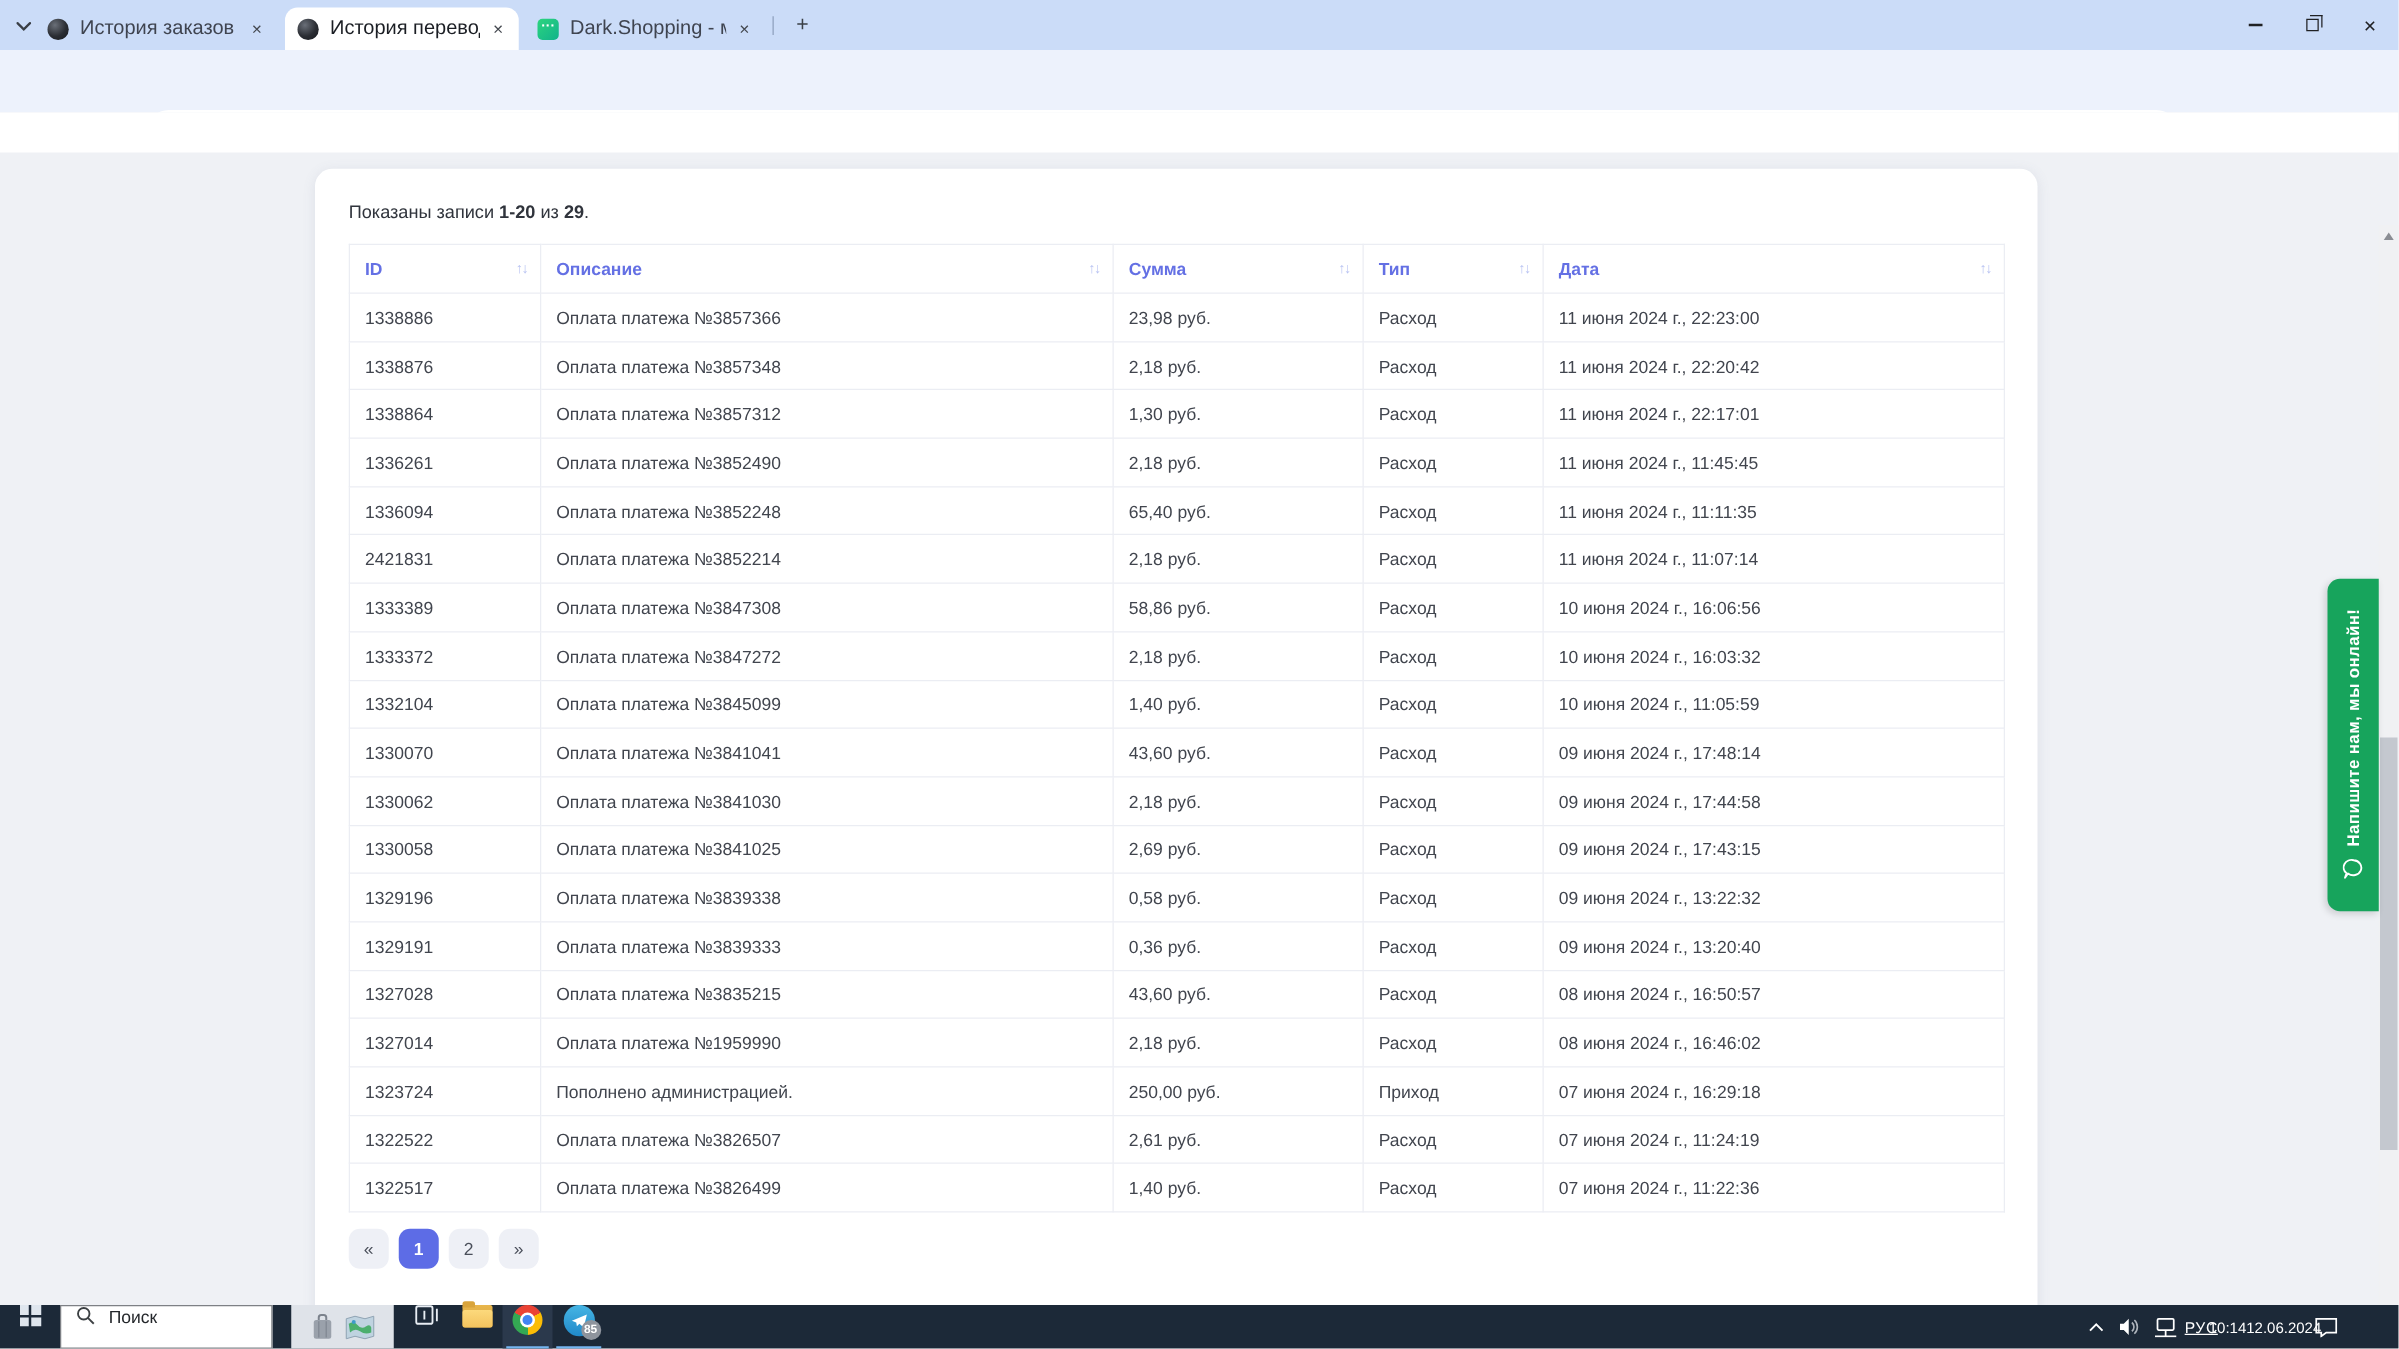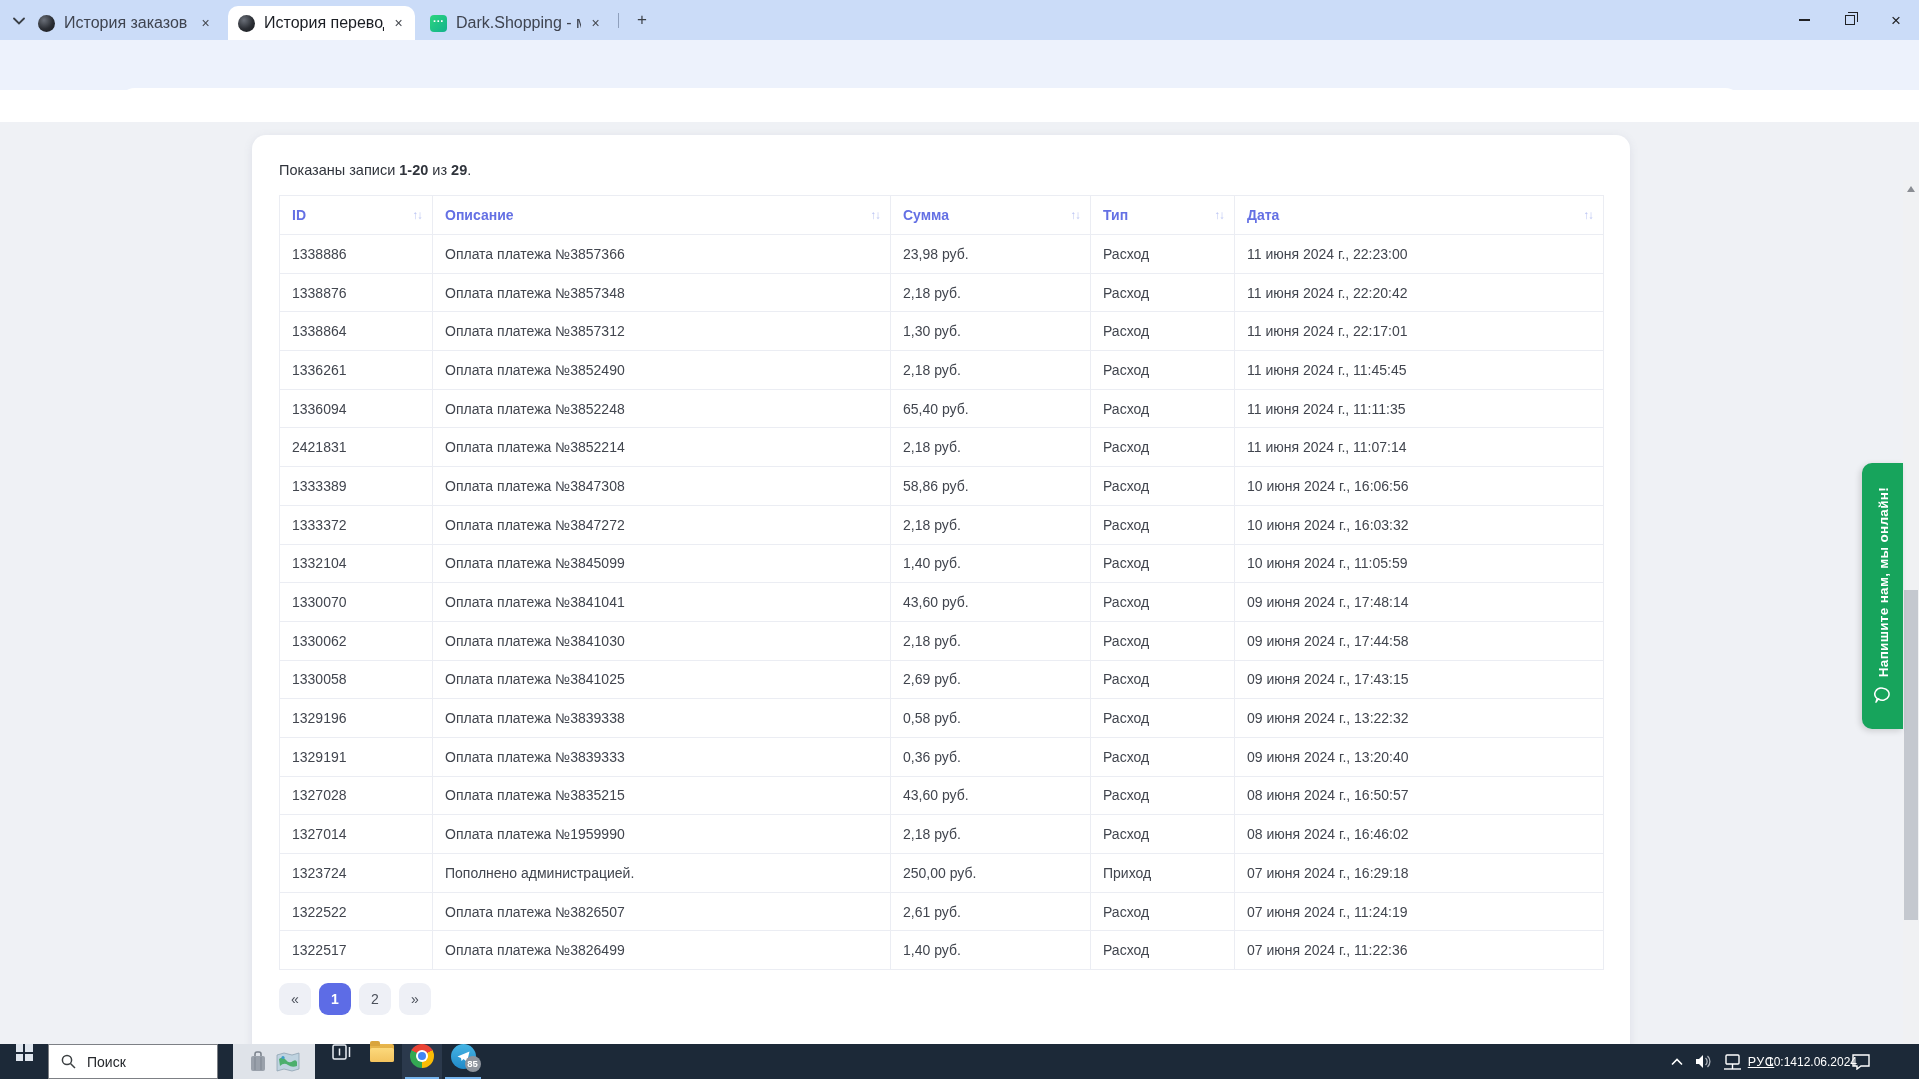--- a/index.html
+++ b/index.html
@@ -70,21 +70,21 @@
   .sb-arrow { position:absolute; left:4px; width:0; height:0; border-left:4px solid transparent; border-right:4px solid transparent; }
   .sb-up { top:6px; border-bottom:6px solid #8a8d93; }
   .sb-thumb { position:absolute; left:1px; top:410px; width:14px; height:330px; background:#c4c8cf; }
 
   
   .taskbar { position:absolute; left:0; top:1044px; width:1919px; height:35px; background:#1c2938; z-index:10; display:block; }
   .tb-btn { position:absolute; top:0; height:35px; display:flex; align-items:flex-start; justify-content:center; }
   .start-btn { left:0; width:48px; }
   .winlogo { width:17px; height:17px; display:grid; grid-template-columns:1fr 1fr; grid-template-rows:1fr 1fr; gap:2px; }
   .winlogo div { background:#dfe6ee; }
-  .tb-search { position:absolute; left:48px; top:0; width:170px; height:35px; background:#fff; border:1px solid #7d8085; display:flex; align-items:center; gap:11px; padding:0 12px; font-size:14px; color:#24272b; }
+  .tb-search { position:absolute; left:48px; top:0; width:170px; height:35px; background:#fff; border:1px solid #7d8085; display:flex; gap:11px; padding:0 12px; font-size:14px; color:#24272b; }
   .light-panel { position:absolute; left:233px; top:0; width:82px; height:35px; background:#dfe3e9; display:flex; align-items:center; justify-content:center; gap:9px; }
   .tv-btn { left:322px; width:40px; }
   .folder-btn { left:362px; width:40px; }
   .chrome-btn { left:402px; width:40px; background:#2b394c; }
   .tg-btn { left:442px; width:42px; }
   .app-underline { position:absolute; bottom:0; left:3px; right:3px; height:2.5px; background:#76b5ef; }
   .chrome-ic { width:24px; height:24px; border-radius:50%; background:conic-gradient(from -60deg, #ea4335 0deg 120deg, #fbbc05 120deg 240deg, #34a853 240deg 360deg); position:relative; }
   .chrome-ic::before { content:""; position:absolute; inset:6px; background:#fff; border-radius:50%; }
   .chrome-ic::after { content:""; position:absolute; inset:8px; background:#4285f4; border-radius:50%; }
   .tg-ic { width:25px; height:25px; border-radius:50%; background:linear-gradient(#46b5e4,#2089c9); position:relative; display:flex; align-items:center; justify-content:center; }

